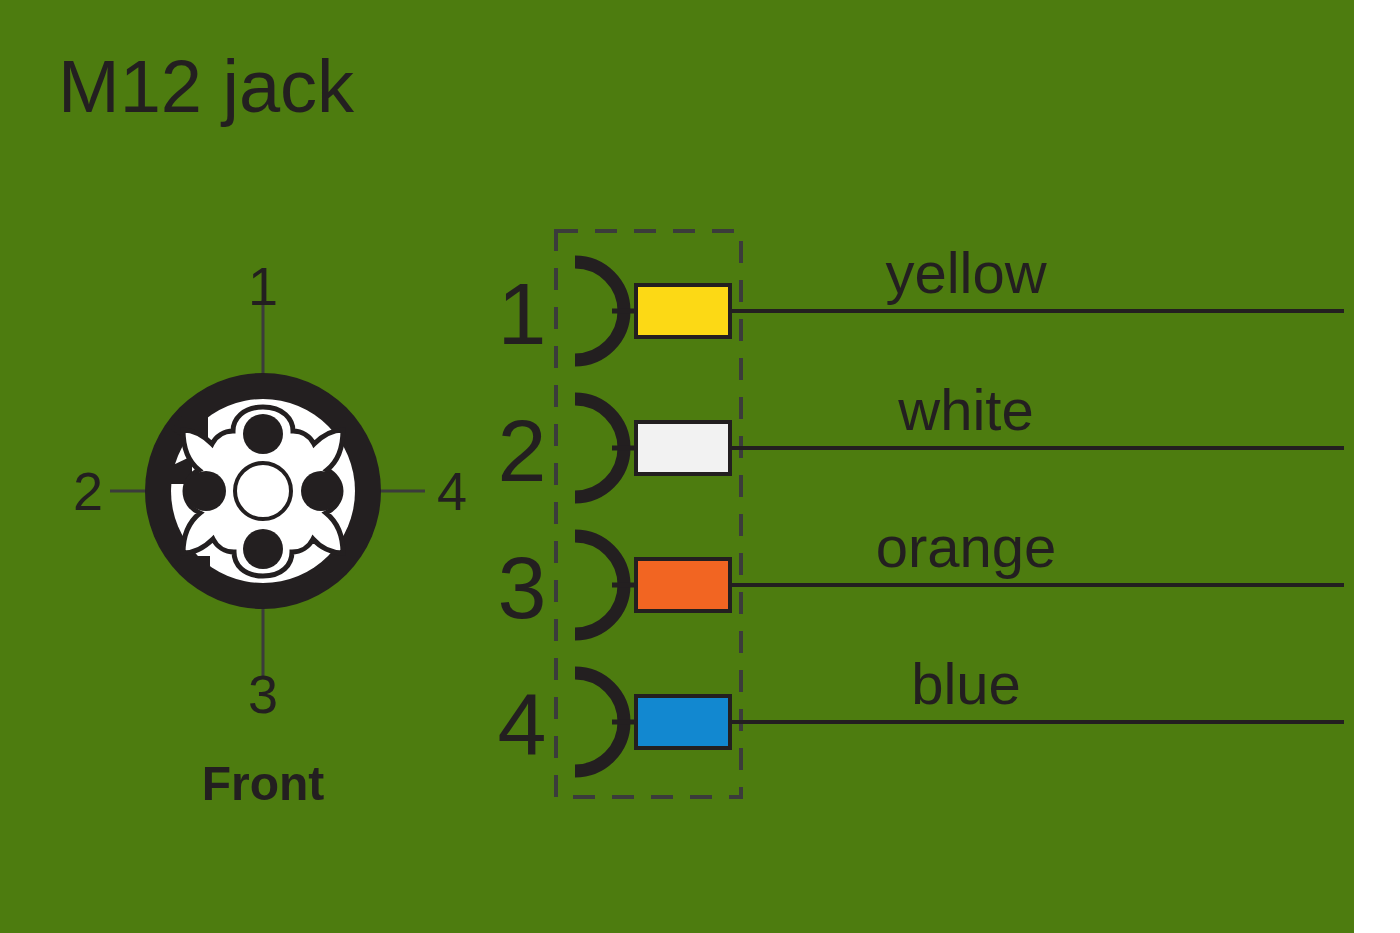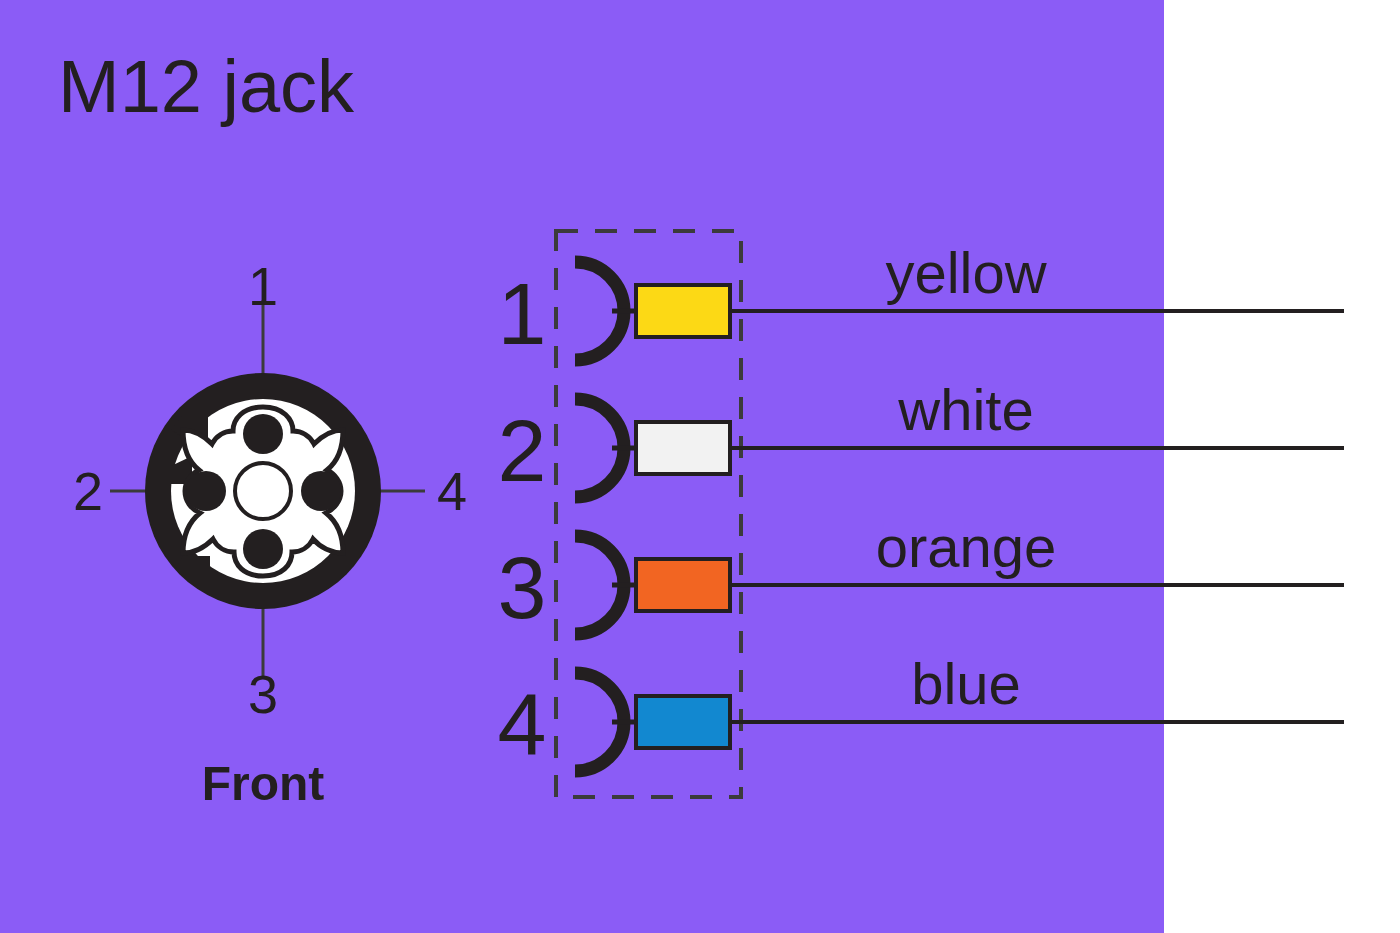--- a/index.html
+++ b/index.html
@@ -10,23 +10,23 @@
   }
   body {
     width: 1400px;
     height: 933px;
     overflow: hidden;
     font-family: "Liberation Sans", sans-serif;
     color: #231f20;
   }
   #stage {
     position: relative;
-    width: 1164px;
+    width: 1354px;
     height: 933px;
-    background: #8b5cf6;
+    background: #4d7c0f;
     text-align: right;
   }
   #diagram-svg {
     position: absolute;
     top: 0;
     left: 0;
     width: 1400px;
     height: 933px;
     display: block;
   }

